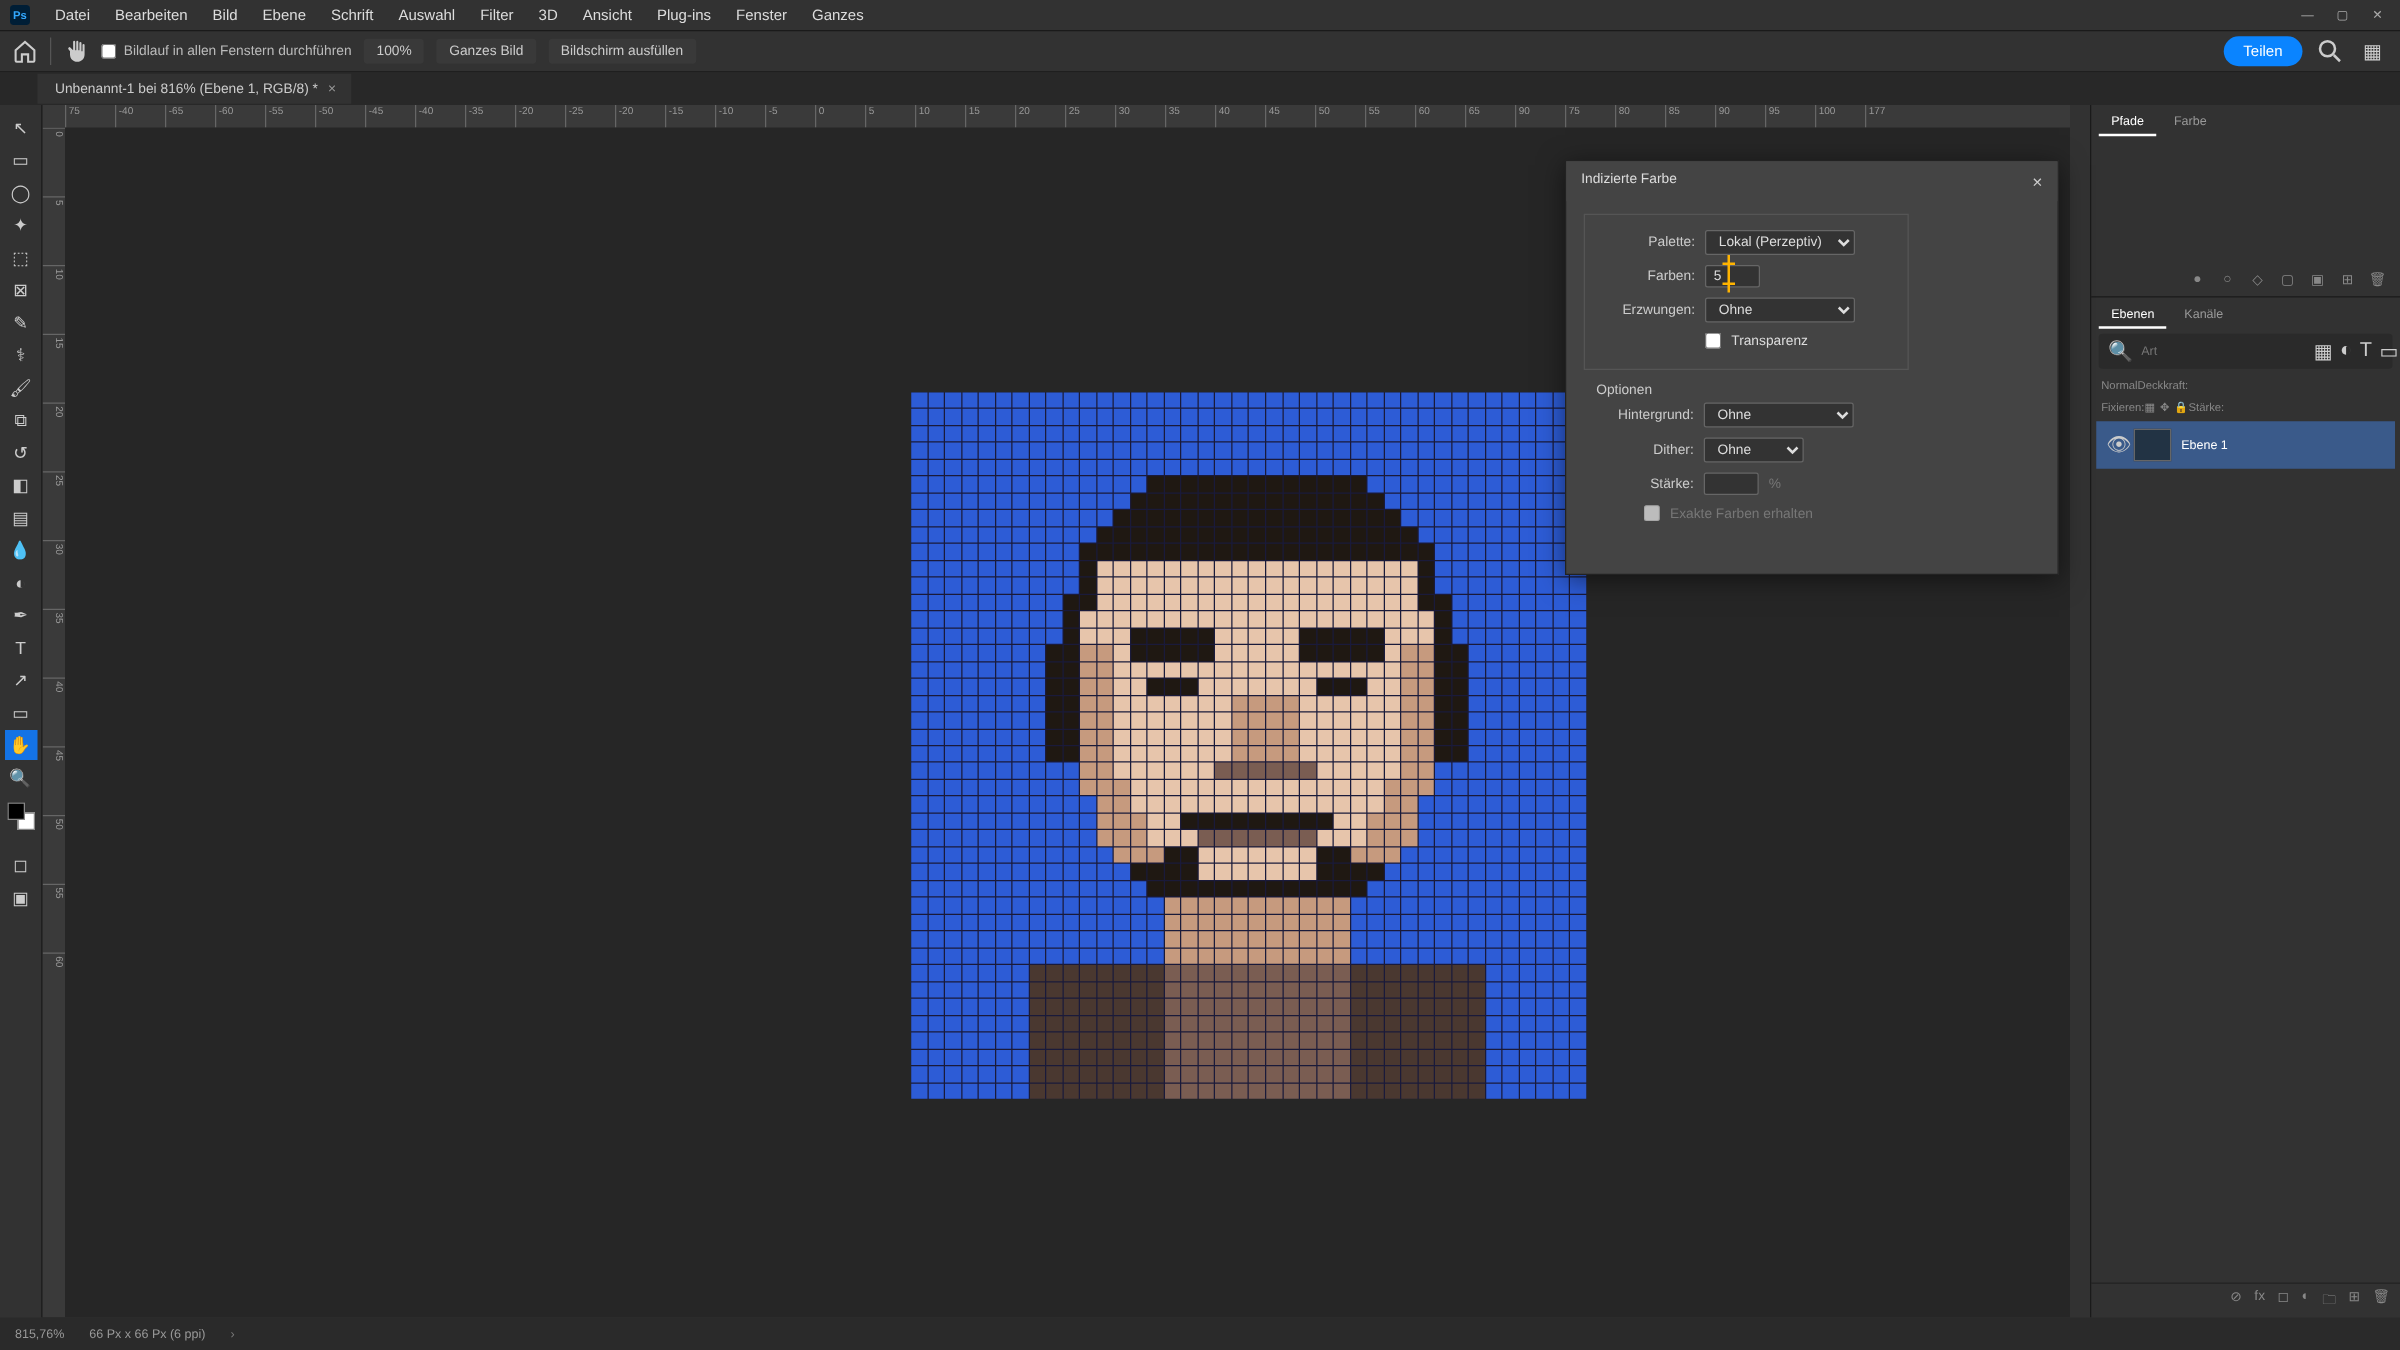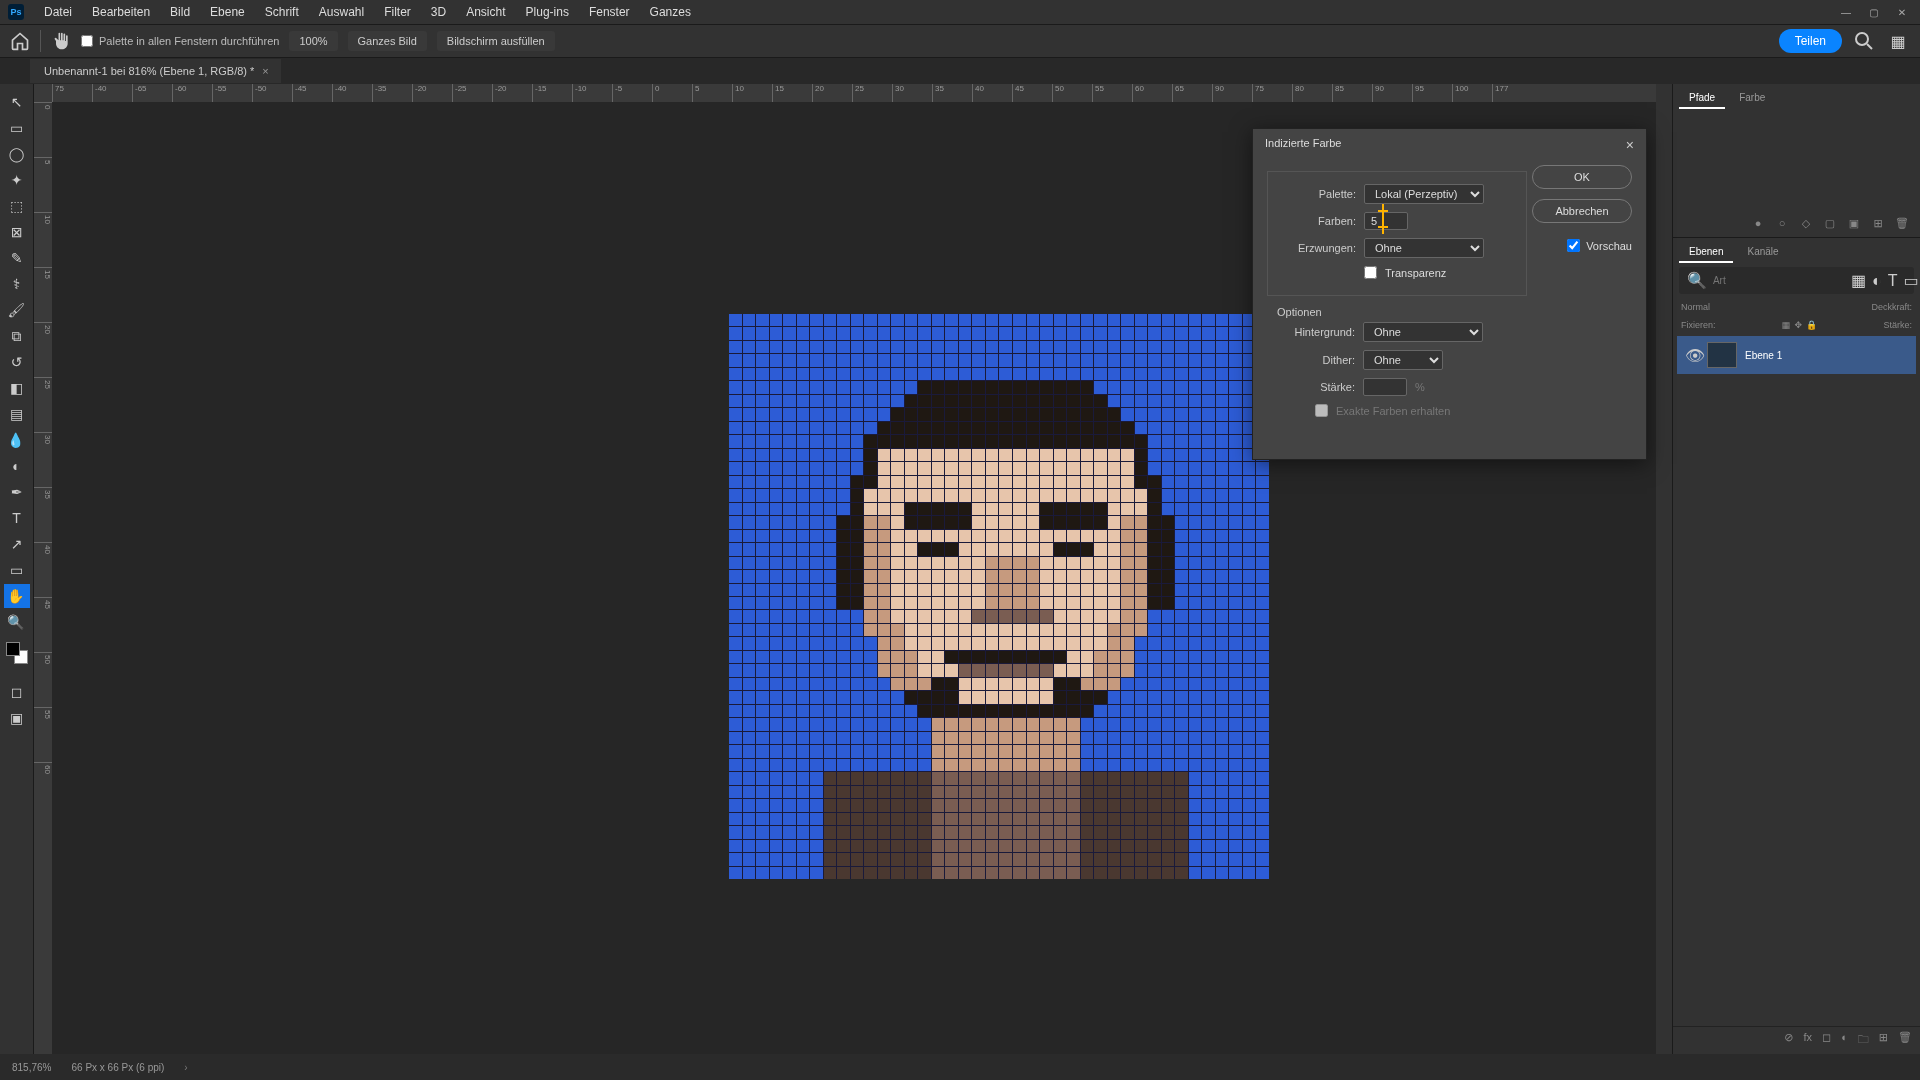--- a/index.html
+++ b/index.html
@@ -51,21 +51,21 @@
 .rightcol { width: 16px; background: #323232; }
 .panels { width: 248px; background: #323232; border-left: 1px solid #1a1a1a; display: flex; flex-direction: column; }
 .panel-tabs { display: flex; padding: 4px 6px 0; gap: 4px; font-size: 10px; }
 .panel-tab { padding: 4px 10px; color: #999; border-bottom: 2px solid transparent; }
 .panel-tab.act { color: #fff; border-bottom-color: #fff; }
 .panel-body { flex: 0 0 auto; padding: 6px; }
 .toolbar-row { display: flex; gap: 8px; padding: 6px 10px; justify-content: flex-end; }
 .toolbar-row .ti { width: 16px; height: 16px; color: #888; font-size: 11px; display: flex; align-items: center; justify-content: center; }
 .search-row { display: flex; align-items: center; gap: 6px; padding: 4px 8px; background: #2a2a2a; margin: 4px 6px; border-radius: 3px; }
 .search-row input { background: transparent; border: none; color: #ccc; font-size: 10px; flex: 1; outline: none; }
-.inforow { display: flex; justify-content: space-between; padding: 4px 8px; font-size: 9px; color: #888; }
+.inforow { display: flex; padding: 4px 8px; font-size: 9px; color: #888; }
 .layer { display: flex; align-items: center; gap: 8px; padding: 6px 8px; background: #3a5a8a; margin: 2px 4px; }
 .layer .eye { width: 14px; color: #ccc; }
 .layer .thumb { width: 30px; height: 26px; background: #234; border: 1px solid #666; }
 .layer .name { font-size: 10px; color: #fff; }
 
 
 .status { position: absolute; bottom: 0; left: 0; right: 0; height: 26px; background: #2a2a2a; display: flex; align-items: center; padding: 0 12px; font-size: 10px; color: #999; gap: 20px; }
 
 
 .dialog { position: absolute; left: 1252px; top: 128px; width: 395px; background: #444; border: 1px solid #222; color: #ddd; font-size: 11px; box-shadow: 0 4px 20px rgba(0,0,0,.5); }
@@ -118,21 +118,21 @@
       </svg>
     </div>
   <div style="width:1px;height:22px;background:#555"></div>
   <div class="hand">
       <svg viewBox="0 0 24 24" fill="#ccc">
         <path d="M13 2a1 1 0 011 1v8h1V4a1 1 0 112 0v8h1V6a1 1 0 112 0v9c0 4-3 7-7 7s-7-3-7-7v-3l-1.5-2a1.2 1.2 0 012-1.4L9 11V3a1 1 0 112 0v8h1V3a1 1 0 011-1z"></path>
       </svg>
     </div>
   <label class="chk">
       <input type="checkbox" style="">
-      <span>Palette in allen Fenstern durchführen</span>
+      <span>Bildlauf in allen Fenstern durchführen</span>
     </label>
   <div class="btn">100%</div>
   <div class="btn">Ganzes Bild</div>
   <div class="btn">Bildschirm ausfüllen</div>
   <div class="share">Teilen</div>
   <div class="ricon">
       <svg viewBox="0 0 24 24" fill="none" stroke="currentColor" stroke-width="2">
         <circle cx="10" cy="10" r="6"></circle>
         <path d="M20 20l-5-5"></path>
       </svg>
@@ -2026,22 +2026,14 @@
       <div class="dlg-row disabled">
         <span class="lbl">Stärke:</span>
         <input type="text" disabled="" style="">
         <span>%</span>
       </div>
       <div class="dlg-row disabled" style="padding-left:40px">
         <input type="checkbox" disabled="" style="">
         <span>Exakte Farben erhalten</span>
       </div>
     </div>
-    <div class="dlg-buttons">
-      <div class="dlg-btn">OK</div>
-      <div class="dlg-btn">Abbrechen</div>
-      <label class="dlg-prev">
-        <input type="checkbox" checked="" style="">
-        <span>Vorschau</span>
-      </label>
-    </div>
   </div>
 </div>
 
 </body></html>

